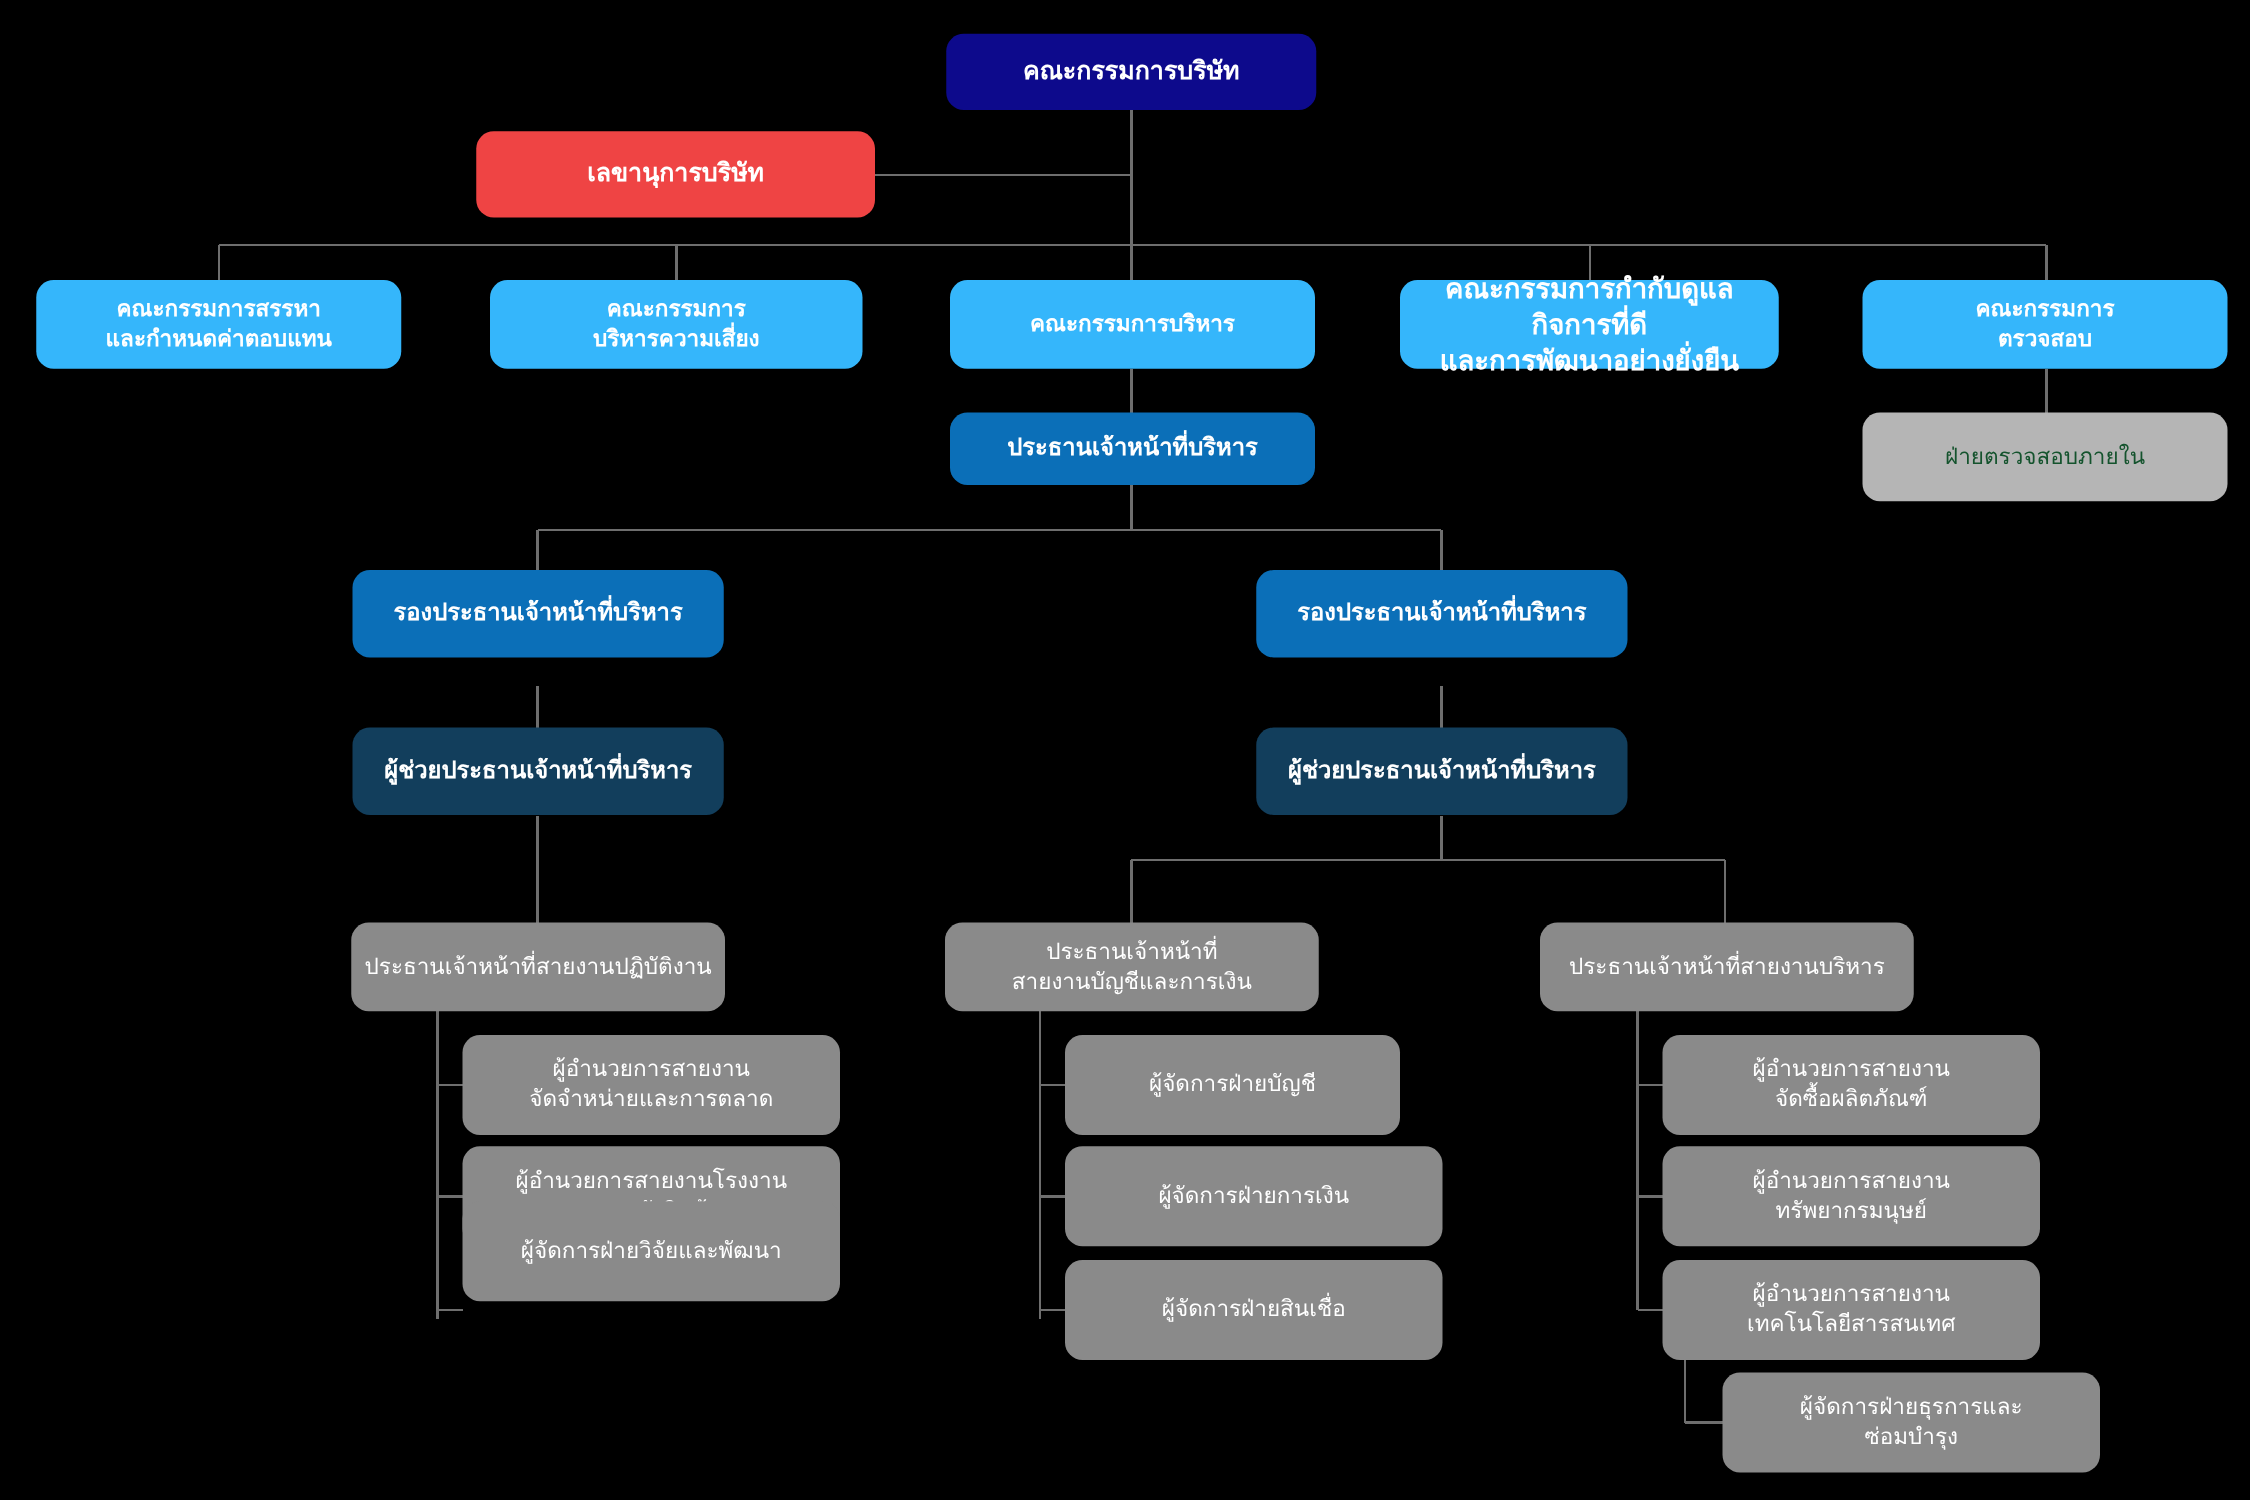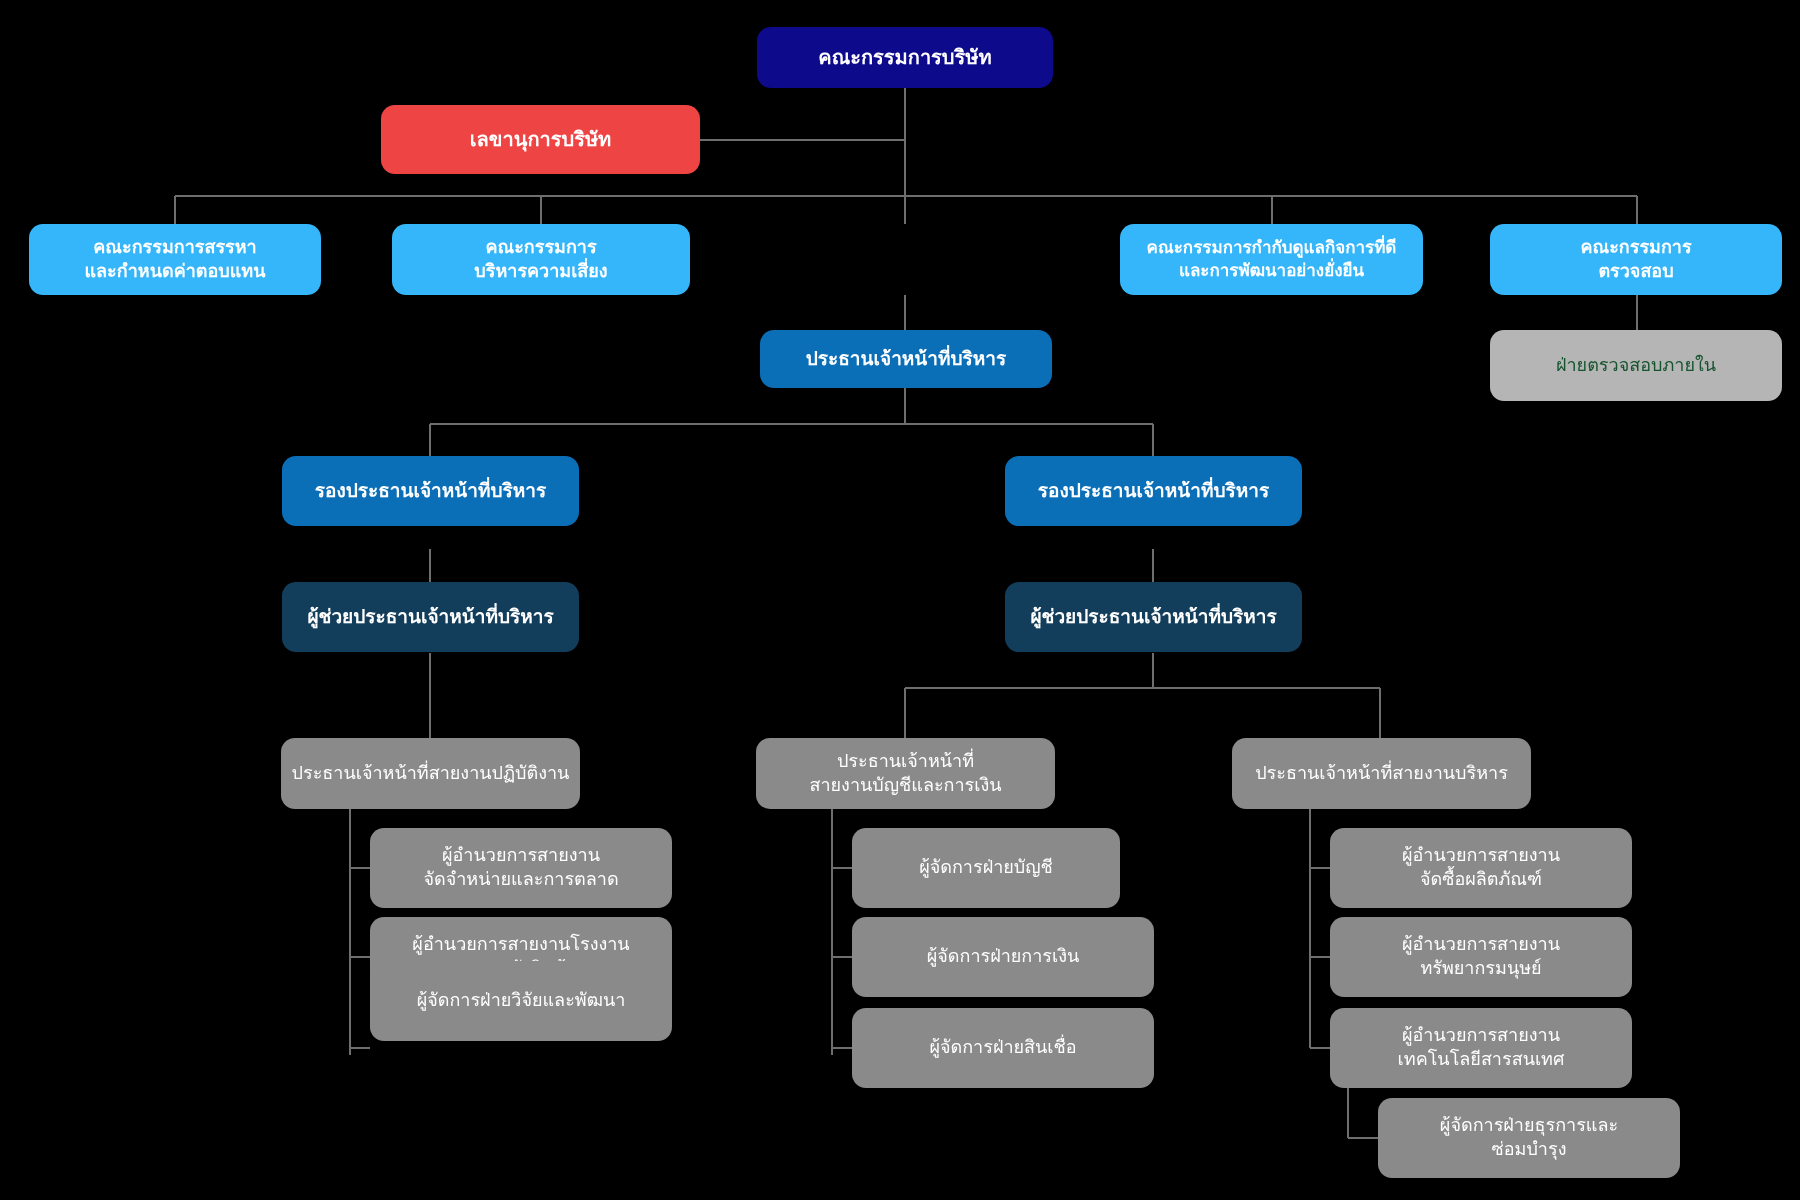--- a/index.html
+++ b/index.html
@@ -95,22 +95,23 @@
   <div class="node t-navy" style="left:757px;top:27px;width:296px;height:61px;">คณะกรรมการบริษัท</div>
 
   <div class="node t-red" style="left:381px;top:105px;width:319px;height:69px;">เลขานุการบริษัท</div>
 
   <div class="node t-cyan" style="left:29px;top:224px;width:292px;height:71px;">คณะกรรมการสรรหา
 และกำหนดค่าตอบแทน</div>
 
   <div class="node t-cyan" style="left:392px;top:224px;width:298px;height:71px;">คณะกรรมการ
 บริหารความเสี่ยง</div>
 
+  <div class="node t-cyan" style="left:760px;top:224px;width:292px;height:71px;">คณะกรรมการบริหาร</div>
 
-  <div class="node t-cyan" style="left:1120px;top:224px;width:303px;height:71px;font-size:17px;">คณะกรรมการกำกับดูแลกิจการที่ดี
+  <div class="node t-cyan" style="left:1120px;top:224px;width:303px;height:71px;font-size:22px;">คณะกรรมการกำกับดูแลกิจการที่ดี
 และการพัฒนาอย่างยั่งยืน</div>
 
   <div class="node t-cyan" style="left:1490px;top:224px;width:292px;height:71px;">คณะกรรมการ
 ตรวจสอบ</div>
 
   <div class="node t-silver" style="left:1490px;top:330px;width:292px;height:71px;">ฝ่ายตรวจสอบภายใน</div>
 
   <div class="node t-blue" style="left:760px;top:330px;width:292px;height:58px;">ประธานเจ้าหน้าที่บริหาร</div>
 
   <div class="node t-blue" style="left:282px;top:456px;width:297px;height:70px;">รองประธานเจ้าหน้าที่บริหาร</div>

